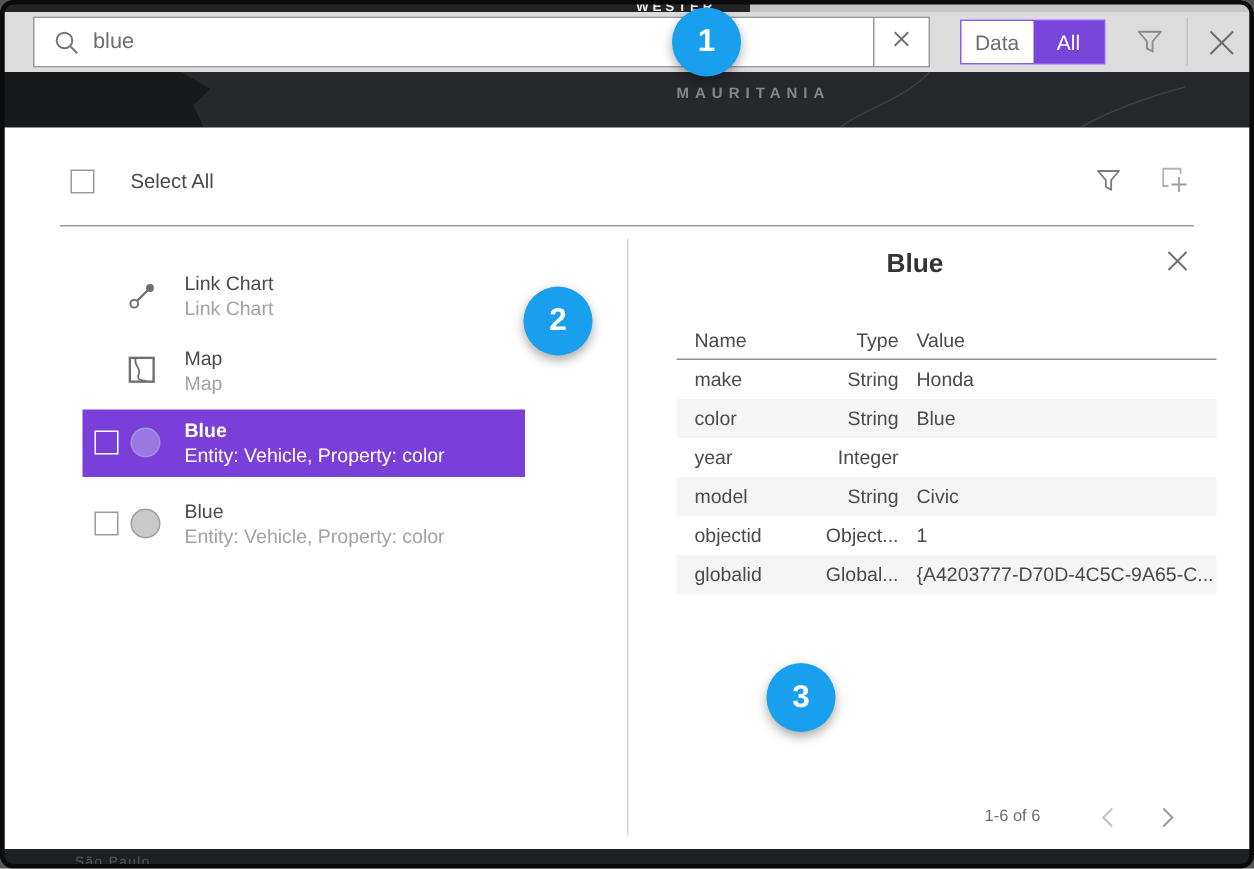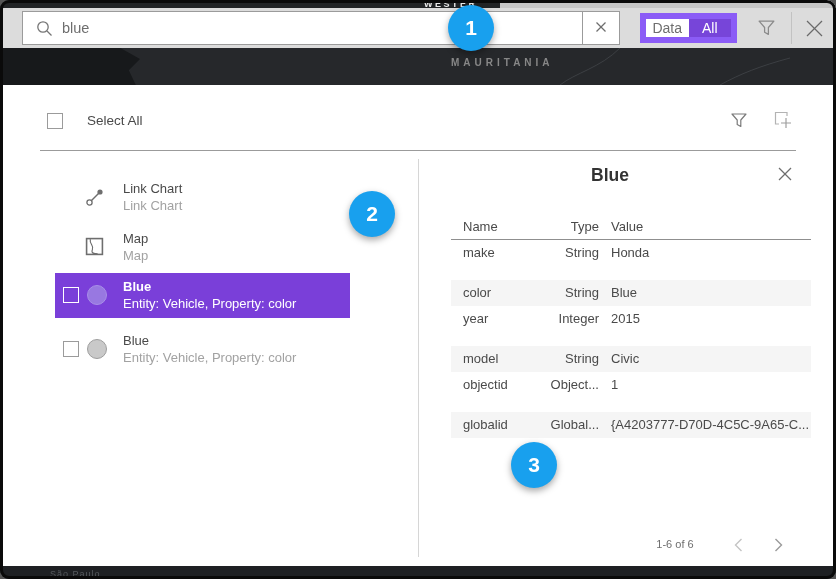--- a/index.html
+++ b/index.html
@@ -28,21 +28,21 @@
   
   .toolbar{ position:absolute; left:3px; right:3px; top:8px; height:40px; background:#dcdcdc; z-index:5; }
   .searchbox{ position:absolute; left:19px; top:3px; width:598px; height:34px; background:#fff;
     border:1px solid #9b9b9b; display:flex; align-items:center; }
   .searchbox .mag{ margin-left:13px; display:flex; }
   .searchbox input{ flex:1; border:0; outline:none; font-family:"Liberation Sans",sans-serif;
     font-size:14.5px; color:#6e6e6e; margin-left:9px; background:transparent; min-width:0; }
   .clear-btn{ width:37px; height:100%; border-left:1px solid #9b9b9b; display:flex;
     align-items:center; justify-content:center; cursor:pointer; }
   .toggle{ position:absolute; left:637px; top:5px; width:97px; height:30px; background:#fff;
-    border:6px solid #8b5cf6; display:flex; font-size:14px; }
+    border:1px solid #8b5cf6; display:flex; font-size:14px; }
   .toggle .seg{ flex:1; display:flex; align-items:center; justify-content:center;
     color:#6e6e6e; cursor:pointer; }
   .toggle .seg.sel{ background:#7745d9; color:#fff; }
   .tb-funnel{ position:absolute; left:754px; top:10px; cursor:pointer; }
   .tb-divider{ position:absolute; left:788px; top:4px; width:1px; height:32px; background:#c2c2c2; }
   .tb-close{ position:absolute; left:799px; top:8px; cursor:pointer; }
   
   .callout{ position:absolute; width:46px; height:46px; border-radius:50%; background:#18a0ee;
     color:#fff; font-size:21px; font-weight:bold; display:flex; align-items:center;
     justify-content:center; box-shadow:0 3px 7px rgba(0,0,0,.35); z-index:40; }
@@ -68,21 +68,21 @@
   .result.selected .r-title{ color:#fff; font-weight:bold; }
   .result.selected .r-sub{ color:#fff; }
   .result.selected .checkbox{ border:1.5px solid #fff; }
   
   .d-title{ position:absolute; left:437px; top:80px; width:340px; text-align:center;
     font-size:17.5px; font-weight:bold; color:#333; }
   .d-close{ position:absolute; left:774px; top:81px; cursor:pointer; }
   .dtable{ position:absolute; left:448px; top:129px; width:360px; font-size:13px; color:#4a4a4a; }
   .trow{ display:flex; height:26px; line-height:26px; }
   .trow.head{ border-bottom:1px solid #8f8f8f; }
-  .trow.stripe{ background:#f5f5f5;margin-top:14px; }
+  .trow.stripe{ background:#f5f5f5; }
   .c-name{ width:72px; padding-left:12px; }
   .c-type{ width:76px; padding-left:12px;text-align:right; }
   .c-value{ flex:1; padding-left:12px; white-space:nowrap; overflow:hidden; }
   .pagination{ position:absolute; left:617px; top:453px; width:110px; text-align:center;
     font-size:11px; color:#6e6e6e; }
   .pg-prev{ position:absolute; left:731px; top:453px; cursor:default; }
   .pg-next{ position:absolute; left:771px; top:453px; cursor:pointer; }
 </style>
 </head>
 <body>
@@ -219,21 +219,20 @@
         <span class="c-value">Honda</span>
       </div>
       <div class="trow stripe">
         <span class="c-name">color</span>
         <span class="c-type">String</span>
         <span class="c-value">Blue</span>
       </div>
       <div class="trow">
         <span class="c-name">year</span>
         <span class="c-type">Integer</span>
-        <span class="c-value">2015</span>
       </div>
       <div class="trow stripe">
         <span class="c-name">model</span>
         <span class="c-type">String</span>
         <span class="c-value">Civic</span>
       </div>
       <div class="trow">
         <span class="c-name">objectid</span>
         <span class="c-type">Object...</span>
         <span class="c-value">1</span>

